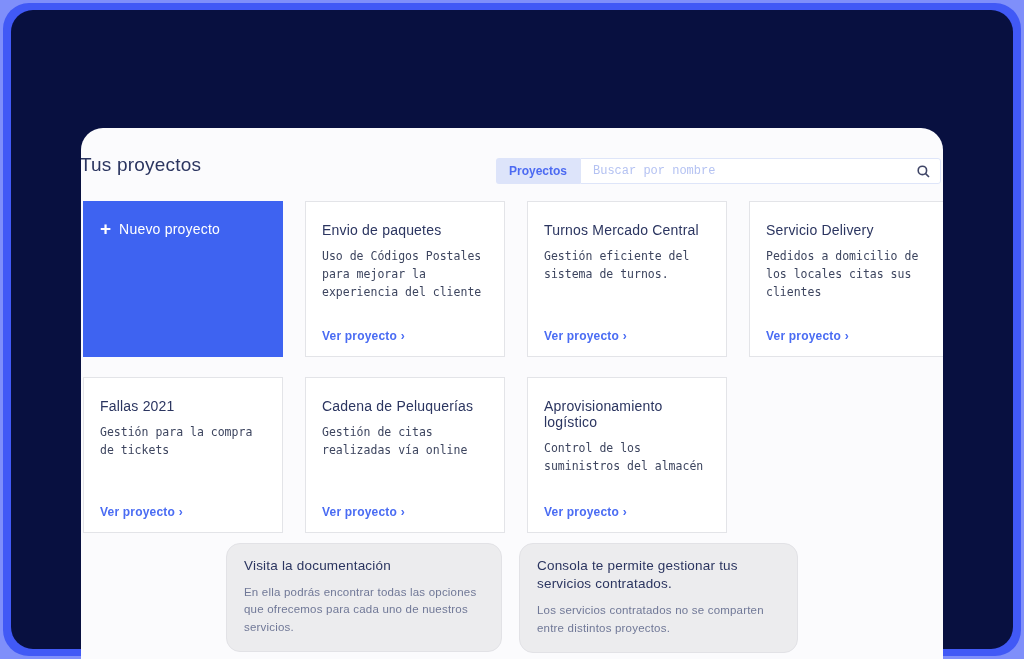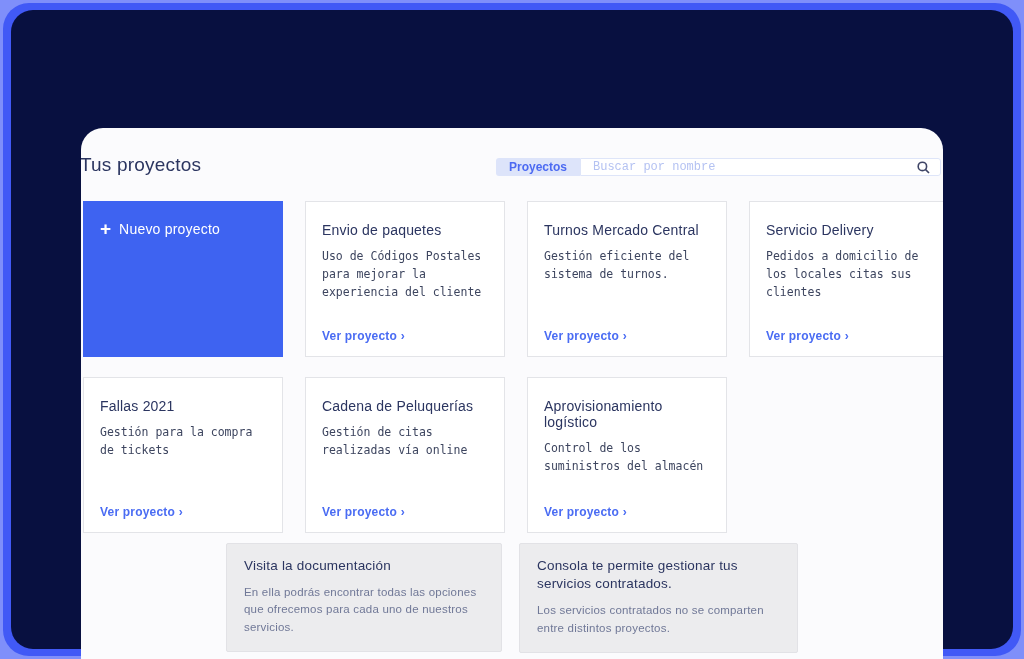--- a/index.html
+++ b/index.html
@@ -20,21 +20,21 @@
     position:absolute;left:81px;top:128px;width:862px;height:540px;
     background:#fbfbfd;border-radius:22px 22px 0 0;
     overflow:hidden;
   }
   
   .page-title{
     position:absolute;left:-1px;top:26px;
     font-size:19px;font-weight:500;color:#2b3560;letter-spacing:.2px;
   }
   .search-cluster{
-    position:absolute;right:2px;top:30px;display:flex;align-items:stretch;height:18px;
+    position:absolute;right:2px;top:30px;display:flex;align-items:stretch;height:26px;
   }
   .search-tab{
     background:#dde4fa;color:#4c6af2;font-size:12px;font-weight:600;
     display:flex;align-items:center;padding:0 13px;border-radius:3px 0 0 3px;
     cursor:pointer;white-space:nowrap;
   }
   .search-box{
     width:361px;background:#ffffff;border:1px solid #dee5f9;border-radius:0 3px 3px 0;
     display:flex;align-items:center;box-sizing:border-box;padding:0 10px;
   }
@@ -71,21 +71,21 @@
   .card-link{
     position:absolute;left:16px;bottom:13px;
     color:#4a6cf3;font-size:12px;font-weight:600;cursor:pointer;letter-spacing:.2px;
   }
   
   .info-row{
     position:absolute;left:0;top:415px;width:100%;
     display:flex;justify-content:center;align-items:flex-start;gap:17px;
   }
   .info-box{
-    background:#ececee;border:1px solid #e2e2e6;border-radius:2px;
+    background:#ececee;border:1px solid #e2e2e6;border-radius:14px;
     box-sizing:border-box;padding:13px 17px 15px 17px;
   }
   .info-box-1{width:276px;min-height:92px;}
   .info-box-2{width:279px;min-height:95px;}
   .info-title{
     font-size:13.5px;font-weight:500;color:#2b3560;margin:0 0 9px 0;line-height:1.35;letter-spacing:.2px;
   }
   .info-desc{
     font-size:11.5px;color:#707897;line-height:1.5;letter-spacing:.2px;
   }

